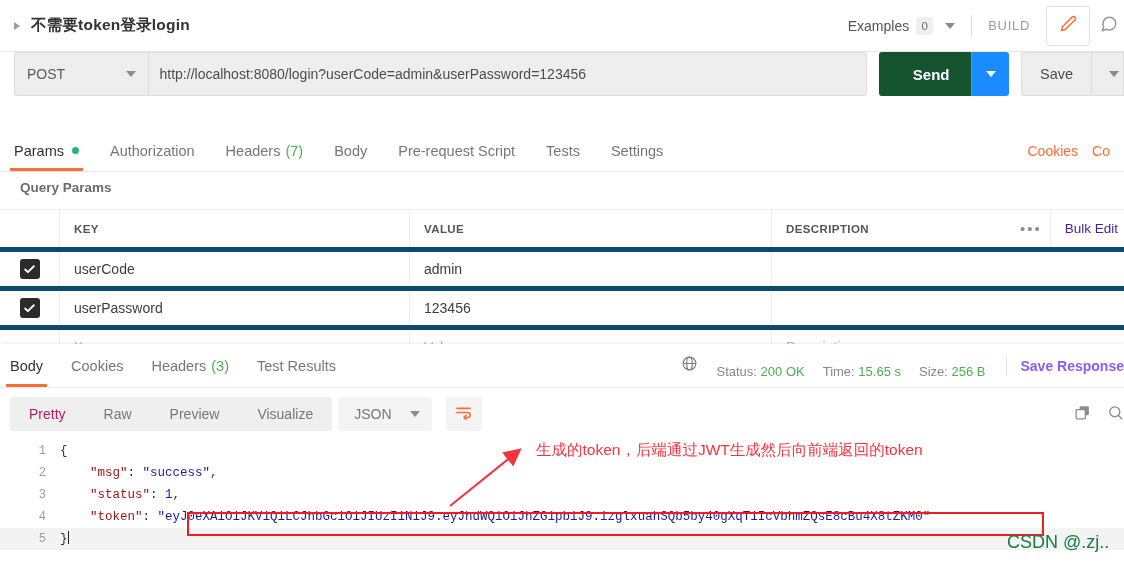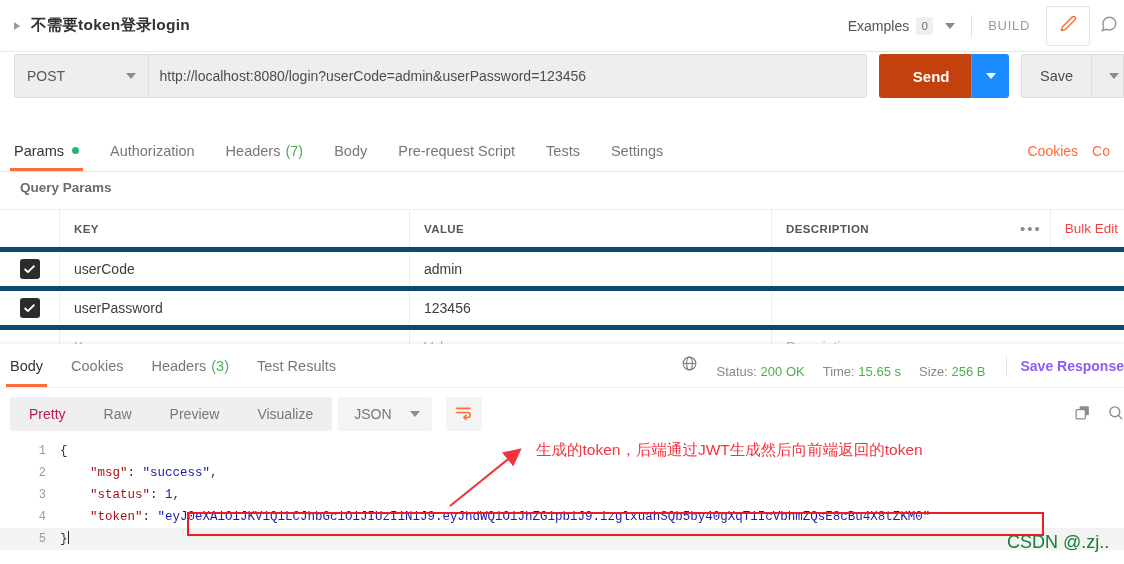--- a/index.html
+++ b/index.html
@@ -41,36 +41,36 @@
   }
   .vdiv { width:1px; height:22px; background:#e0e0e0; margin:0 16px; }
   .build { font-size:13px; color:#9b9b9b; letter-spacing:.7px; }
   .icon-btn {
     width:44px; height:40px; display:flex;align-items:center;justify-content:center;
     border:1px solid #e3e3e3; border-radius:3px; background:#fff; margin-left:16px;
   }
   .icon-btn.plain { border:none; background:transparent; margin-left:4px; width:30px;}
 
   
-  .urlrow { position:absolute; left:0; top:37px; width:1124px; height:78px; display:flex; align-items:center; }
+  .urlrow { position:absolute; left:0; top:52px; width:1124px; height:78px; display:flex; }
   .method {
     margin-left:14px; width:137px; height:44px; background:#eeeeee;
     border:1px solid #dcdcdc; border-right:none; border-radius:3px 0 0 3px;
     display:flex; align-items:center; padding:0 12px; position:relative;
   }
   .method-label { font-size:14px; color:#5a5a5a; }
   .method .caret-dn { margin-left:auto; border-top-color:#8d8d8d; }
   .urlbox {
     width:742px; height:44px; background:#eeeeee; border:1px solid #dcdcdc;
     border-radius:0 3px 3px 0; display:flex; align-items:center; padding:0 11px;
     font-size:14px; color:#4d4d4d; overflow:hidden; white-space:nowrap;
   }
   .sendgrp { display:flex; margin-left:12px; }
   .send-btn {
-    height:44px; width:92px; background:#c2410c; color:#fff; font-size:15px; font-weight:bold;
+    height:44px; width:92px; background:#14532d; color:#fff; font-size:15px; font-weight:bold;
     display:flex;align-items:center;justify-content:center; border-radius:3px 0 0 3px;padding-left:12px;
   }
   .send-caret {
     height:44px; width:38px; background:#1a8cff; border-left:1px solid #3d9cff;
     display:flex;align-items:center;justify-content:center; border-radius:0 3px 3px 0;
   }
   .send-caret .caret-dn{ margin:0; border-top-color:#ffffff;}
   .save-btn {
     margin-left:12px; height:44px; width:72px; background:#eeeeee; border:1px solid #dcdcdc;
     border-right:none; border-radius:3px 0 0 3px;
@@ -108,21 +108,21 @@
   .pdesc { flex:1; height:100%; display:flex;align-items:center; padding-left:14px;}
   .hdr-txt { font-size:11.5px; font-weight:bold; color:#555; letter-spacing:.4px;}
   .cellv { font-size:14px; color:#3d3d3d;}
   .cellv.placeholder { color:#b5b5b5; }
   .ckbox {
     width:20px;height:20px;border-radius:3px;background:#2b2b2b;
     display:flex;align-items:center;justify-content:center;
   }
   .ckbox svg{display:block;}
   .dots { margin-left:auto; color:#8d8d8d; letter-spacing:2px; font-size:15px; padding-right:8px;}
-  .bulk { color:#ef4444; font-size:13.5px; padding:0 6px 0 14px; border-left:1px solid #ededed; height:100%; display:flex;align-items:center;}
+  .bulk { color:#4c1d95; font-size:13.5px; padding:0 6px 0 14px; border-left:1px solid #ededed; height:100%; display:flex;align-items:center;}
 
   
   .resp { position:absolute; left:0; top:344px; width:1124px; height:220px; background:#fff; box-shadow:0 -1px 3px rgba(0,0,0,.08); }
   .resptabs { height:44px; border-bottom:1px solid #ededed; display:flex; align-items:flex-start; }
   .restab { position:relative; height:43px; margin-right:28px; font-size:14.5px; color:#777; display:flex;align-items:center;}
   .restab:first-child{ margin-left:10px; }
   .restab.active{ color:#333; }
   .restab.active::after{ content:""; position:absolute;left:-4px;right:-4px;bottom:0;height:3px;background:#ff6c37;}
   .statusbar { margin-left:auto; display:flex; align-items:center; height:43px; padding-right:0; }
   .stat { font-size:13px; color:#888; margin-left:18px;margin-top:12px;}

